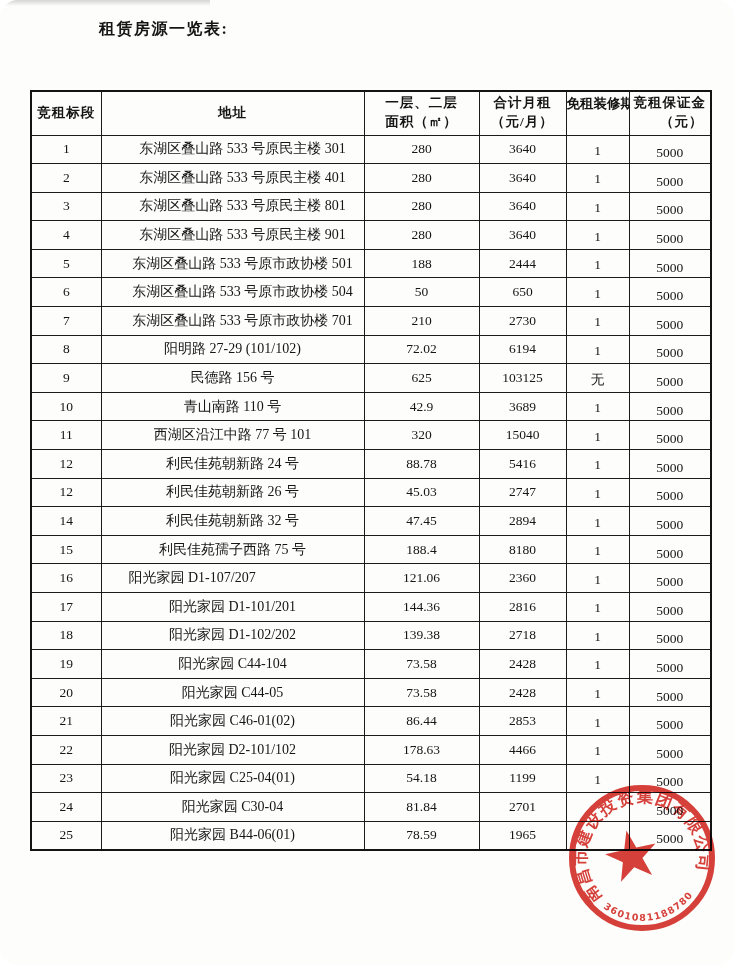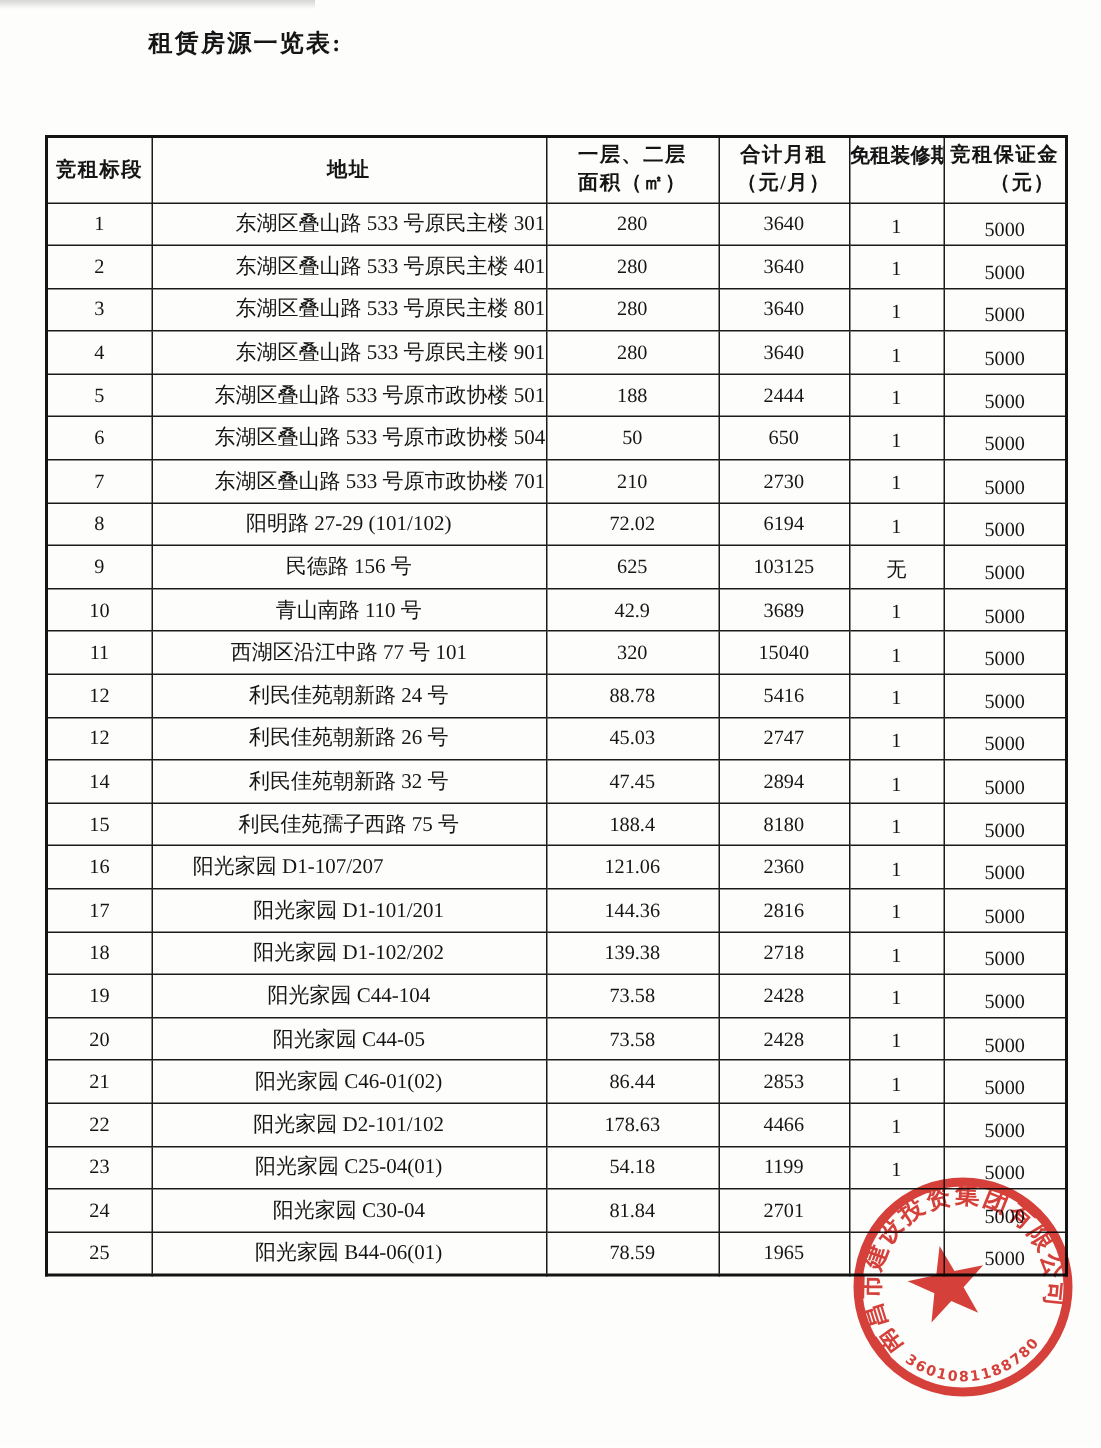--- a/index.html
+++ b/index.html
@@ -4,21 +4,21 @@
 <style>
   html,body { margin:0; padding:0; }
   body {
     width:734px; height:965px;
     background:#ffffff;
     font-family:"Liberation Serif","DejaVu Serif",serif;
     color:#151515;
   }
   .page {
     position:relative; width:734px; height:965px;
-    background:#fdfdfc; overflow:hidden;
+    background:#fdfdfc; overflow:hidden;border-radius:18px;
   }
   .top-smudge {
     position:absolute; left:0; top:0; width:210px; height:6px;
     background:linear-gradient(to bottom, rgba(110,110,110,0.28), rgba(255,255,255,0));
   }
   .title {
     position:absolute; left:99px; top:19px; margin:0;
     font-size:16px; font-weight:bold; letter-spacing:1.5px;
   }
   table.listing {
@@ -35,21 +35,21 @@
   .listing th {
     font-size:13.5px; font-weight:bold; text-align:center;
     vertical-align:middle; line-height:1.4; letter-spacing:1px;
   }
   th.h-free { vertical-align:top; padding-top:3px; letter-spacing:0;margin-top:40px; }
   th.h-dep .dep2 { padding-left:24px; }
   .listing td {
     font-size:13.5px; text-align:center; vertical-align:middle;
   }
   td.c-addr { font-size:14px; }
-  td.c-addr.addr-left  { text-align:right; padding-left:20px; }
+  td.c-addr.addr-left  { text-align:center; padding-left:20px; }
   td.c-addr.addr-left2 { text-align:left; padding-left:27px; }
   td.c-free { padding-top:3px; }
   td.c-dep  { padding-top:8px; }
   
   .stamp {
     position:absolute; left:557px; top:773px;
     opacity:0.88; mix-blend-mode:multiply;
   }
   .stamp .ring { fill:none; stroke:var(--stamp-red,#d2261e); stroke-width:6; }
   .stamp .star { fill:var(--stamp-red,#d2261e); }

